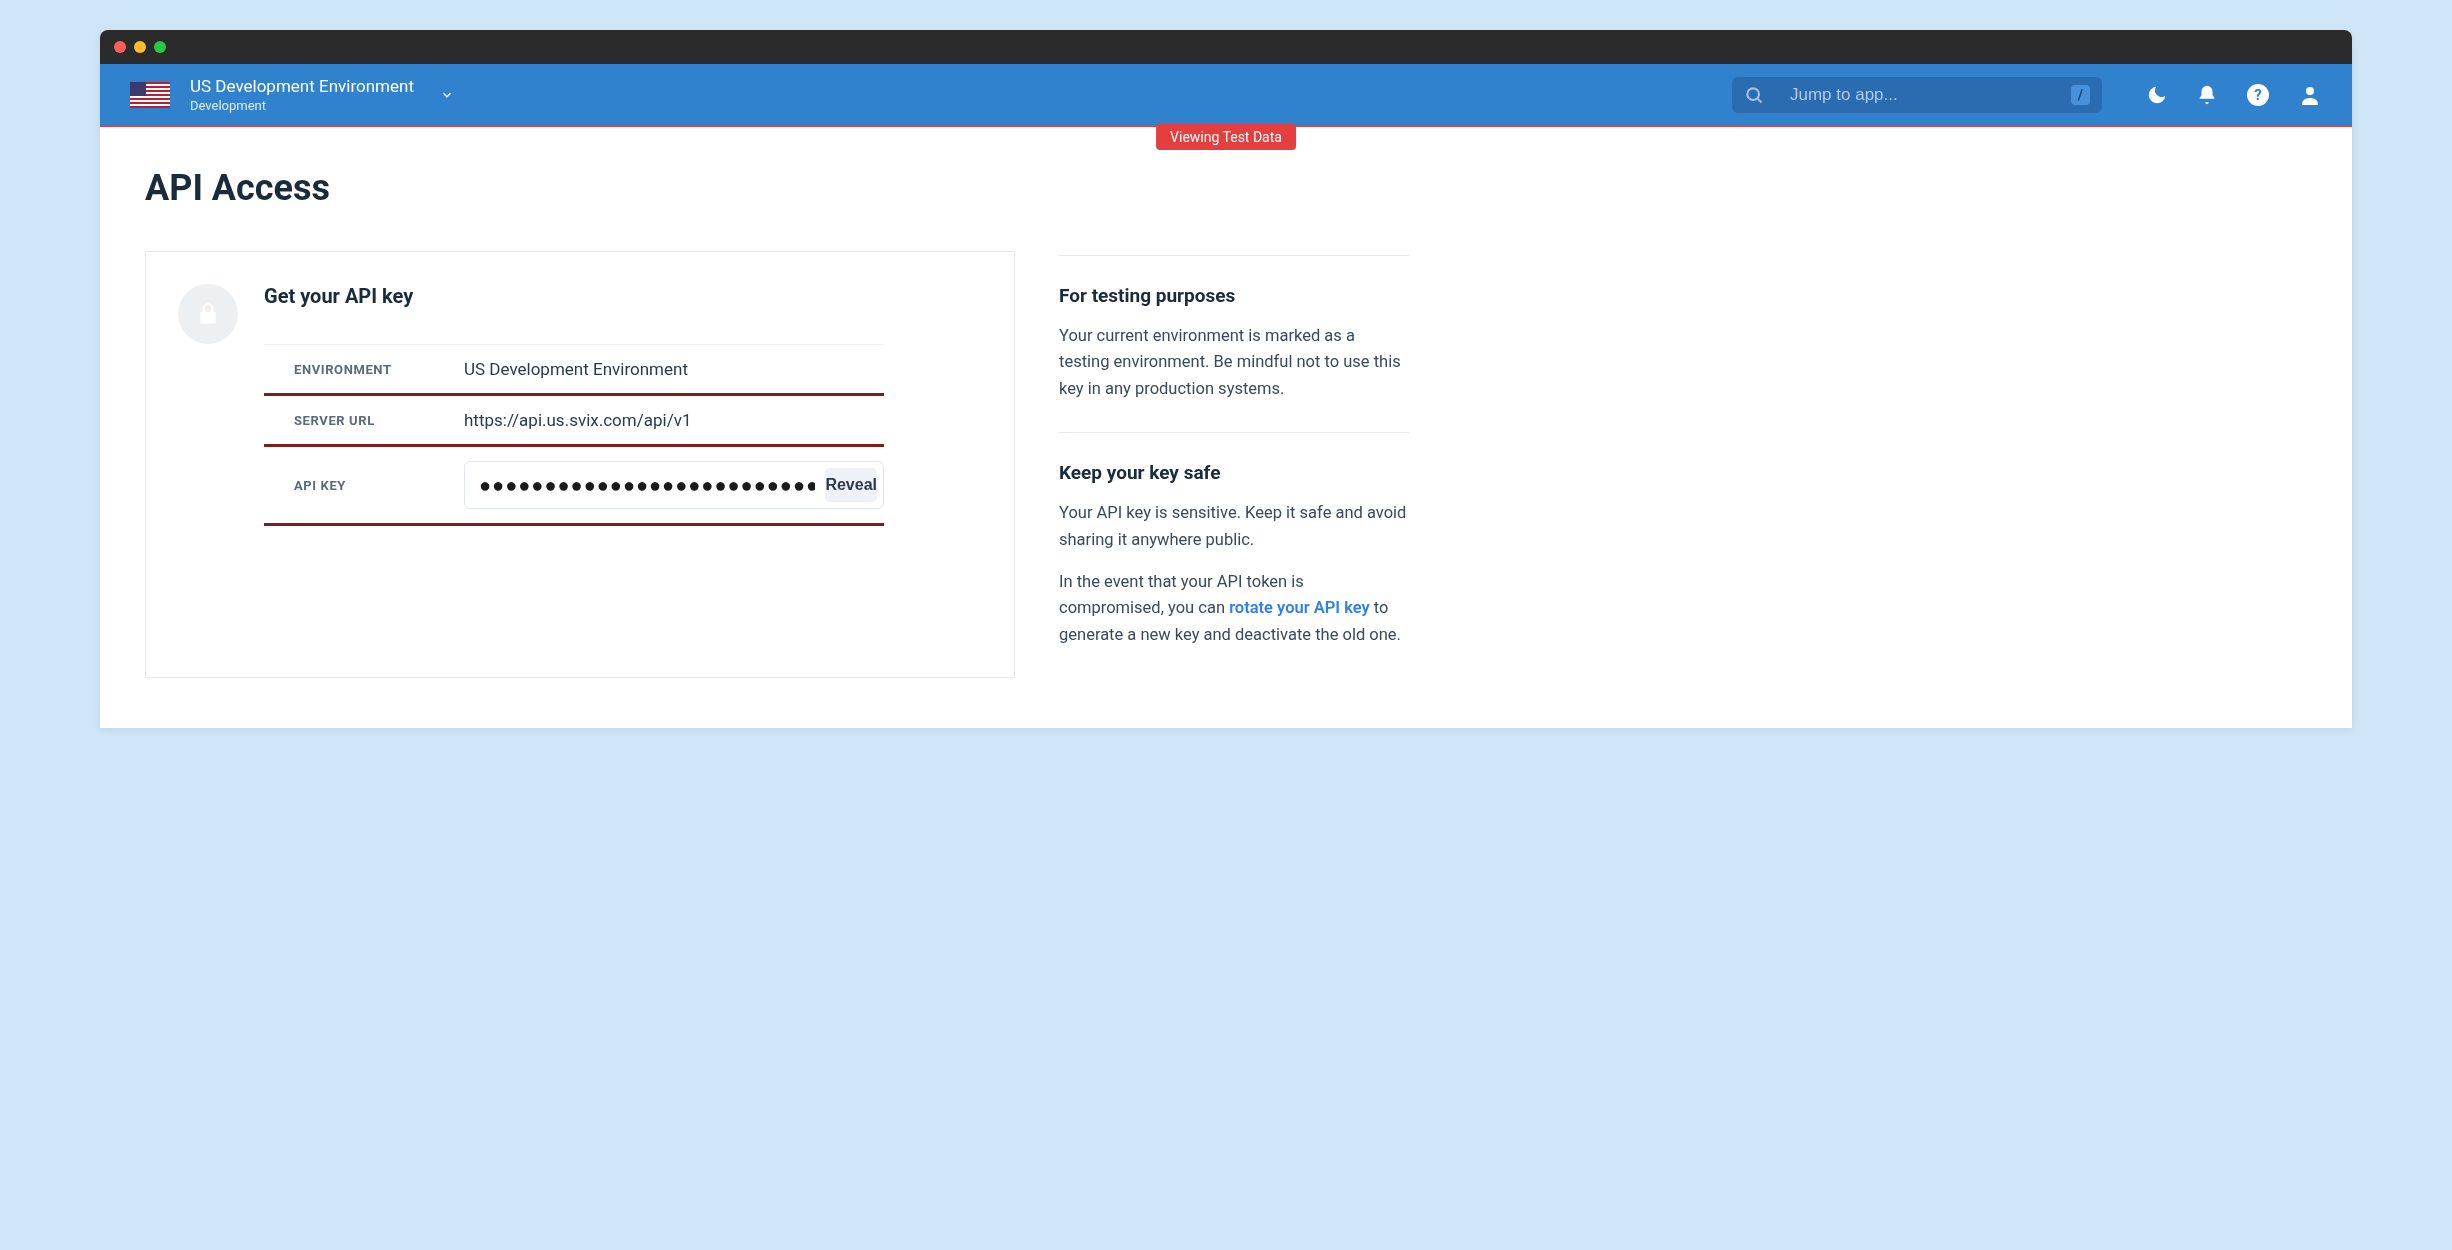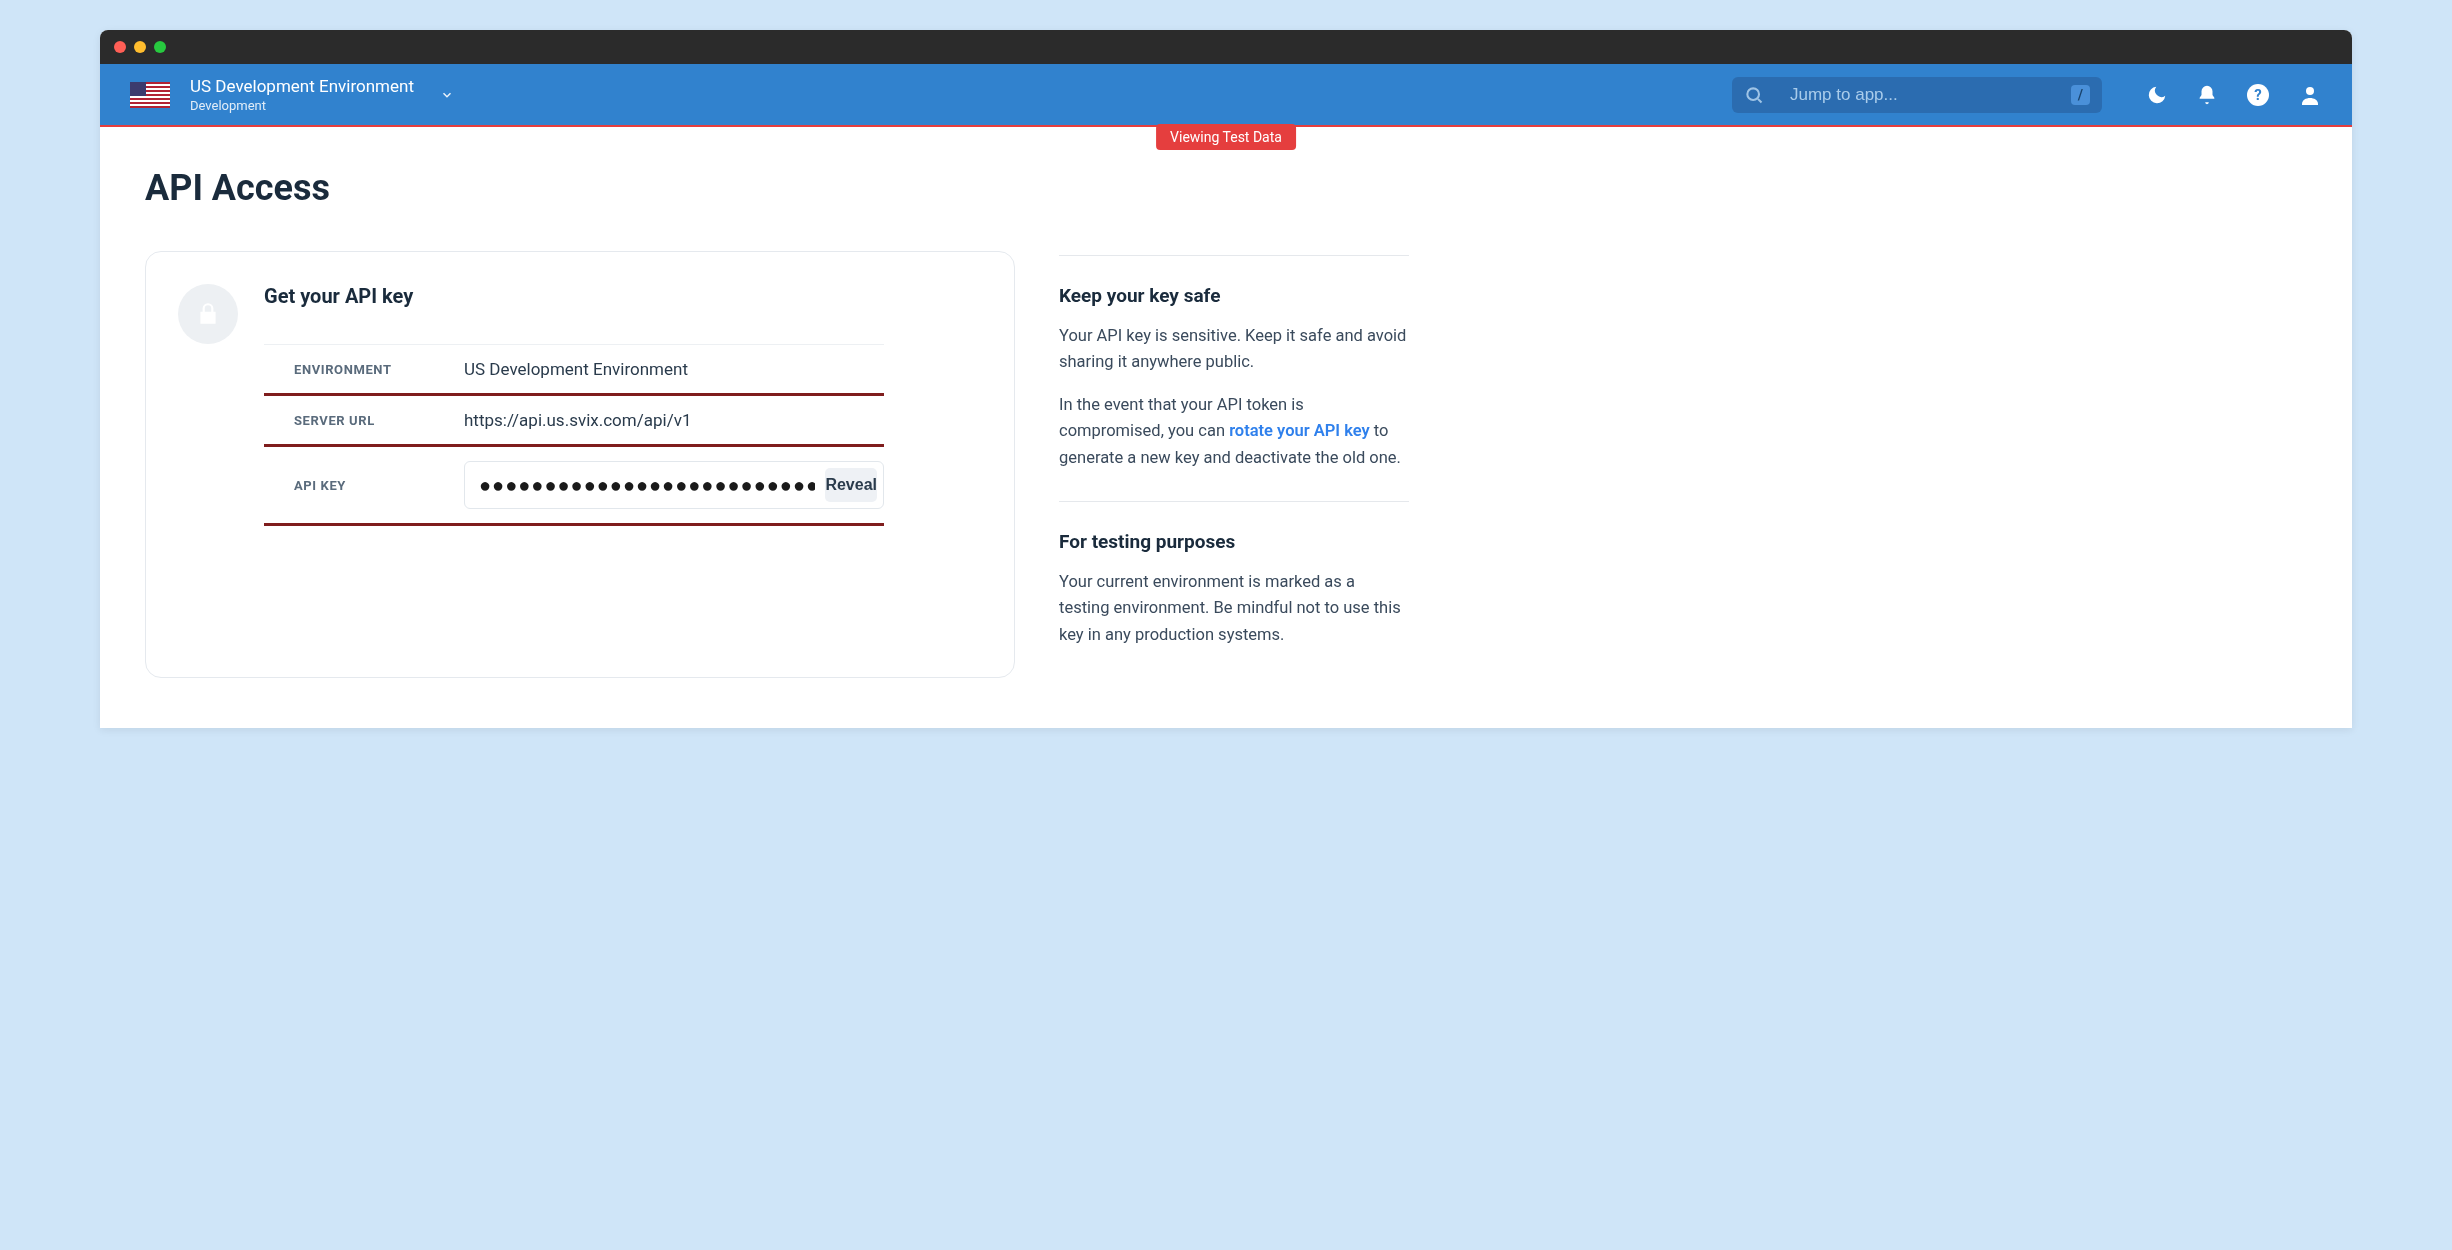--- a/index.html
+++ b/index.html
@@ -115,21 +115,21 @@
 .page-title {
   font-size: 36px;
   font-weight: 700;
   color: #1a2b3c;
   margin-bottom: 42px;
 }
 .columns { display: flex; gap: 44px; }
 .main-card {
   background: #fff;
   border: 1px solid #e5e9ee;
-  border-radius: 16px;
+  border-radius: 0;
   padding: 32px 40px 40px 32px;
   flex: 1;
   max-width: 870px;
 }
 .card-head { display: flex; gap: 26px; }
 .lock-circle {
   width: 60px; height: 60px; border-radius: 50%;
   background: #edf0f3;
   display: flex; align-items: center; justify-content: center;
   color: #fff; flex-shrink: 0;
@@ -290,26 +290,26 @@
                   <button class="reveal-btn">Reveal</button>
                 </div>
               </div>
             </div>
           </div>
         </div>
       </div>
 
       <div class="side">
         <div class="side-section">
+          <div class="side-title">For testing purposes</div>
+          <p class="side-text">Your current environment is marked as a testing environment. Be mindful not to use this key in any production systems.</p>
+        </div>
+        <div class="side-section">
           <div class="side-title">Keep your key safe</div>
           <p class="side-text">Your API key is sensitive. Keep it safe and avoid sharing it anywhere public.</p>
           <p class="side-text">
             <span>In the event that your API token is compromised, you can </span><a>rotate your API key</a><span> to generate a new key and deactivate the old one.</span>
           </p>
         </div>
-        <div class="side-section">
-          <div class="side-title">For testing purposes</div>
-          <p class="side-text">Your current environment is marked as a testing environment. Be mindful not to use this key in any production systems.</p>
-        </div>
       </div>
     </div>
   </div>
 </div>
 
 </body></html>

